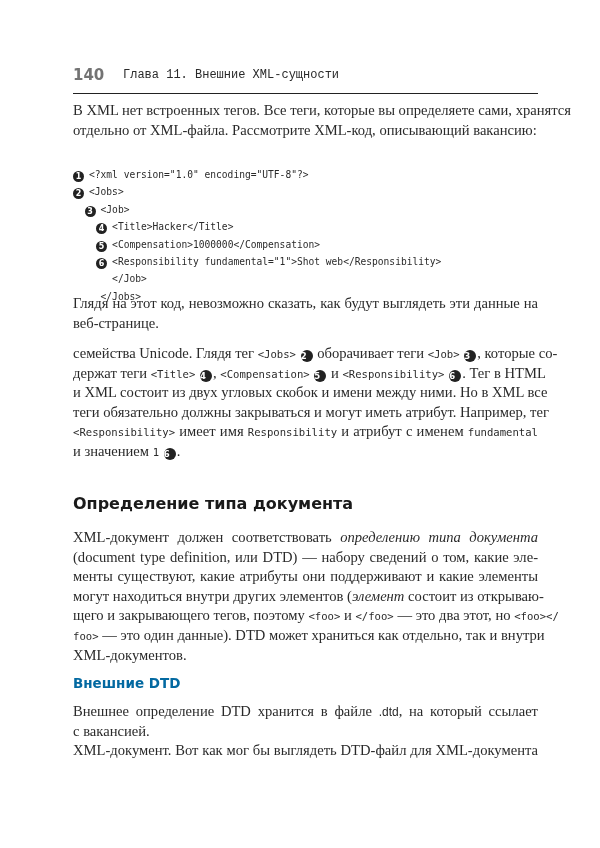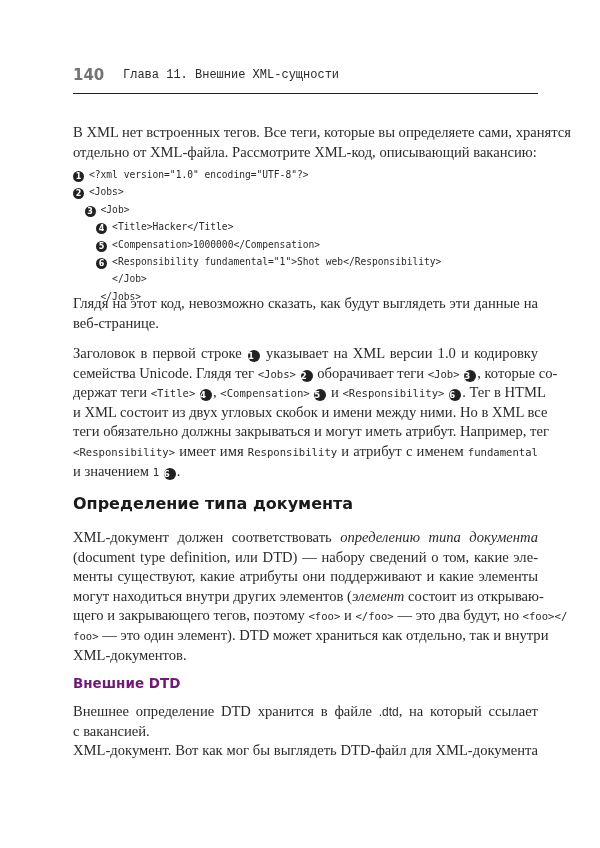--- a/index.html
+++ b/index.html
@@ -11,33 +11,33 @@
   .para { position: absolute; left: 0; width: 465px; font-family: "Liberation Serif", serif; font-size: 14.6px; color: #2a2a2a; }
   .line { height: 19.6px; line-height: 19.6px; white-space: nowrap; text-align: justify; text-align-last: justify; overflow: visible; }
   .line.last { text-align-last: left; }
   .mono { font-family: "DejaVu Sans Mono", monospace; font-size: 10.6px; color: #2a2a2a; }
   .it { font-style: italic; }
   .code { position: absolute; left: 0; top: 166px; font-family: "DejaVu Sans Mono", monospace; font-size: 9.6px; color: #2a2a2a; }
   .code-line { height: 17.4px; line-height: 17.4px; white-space: pre; }
   .cb { display: inline-block; width: 11px; height: 11px; border-radius: 50%; background: #222; color: #fff; font-family: "DejaVu Sans", sans-serif; font-size: 8px; font-weight: bold; line-height: 11px; text-align: center; vertical-align: -1px; margin-right: 5px; }
   .cb.inl { width: 12px; height: 12px; line-height: 12px; font-size: 8.5px; margin: 0 1px; vertical-align: -1px; }
   .h2 { position: absolute; left: 0; font-family: "DejaVu Sans", sans-serif; font-weight: bold; font-size: 16px; color: #1a1a1a; }
-  .h3 { position: absolute; left: 0; font-family: "DejaVu Sans", sans-serif; font-weight: bold; font-size: 13.5px; color: #701a75; }
+  .h3 { position: absolute; left: 0; font-family: "DejaVu Sans", sans-serif; font-weight: bold; font-size: 13.5px; color: #0369a1; }
 </style>
 </head>
 <body>
 
 <div class="page">
 
   <div class="header">
     <span class="page-num">140</span>
     <span class="chapter">Глава 11. Внешние XML-сущности</span>
   </div>
 
-  <div class="para" style="top:123px;">
+  <div class="para" style="top:101px;">
     <div class="line">В XML нет встроенных тегов. Все теги, которые вы определяете сами, хранятся</div>
     <div class="line last">отдельно от XML-файла. Рассмотрите XML-код, описывающий вакансию:</div>
   </div>
 
   <div class="code">
     <div class="code-line"><span class="cb">1</span><span>&lt;?xml version="1.0" encoding="UTF-8"?&gt;</span></div>
     <div class="code-line"><span class="cb">2</span><span>&lt;Jobs&gt;</span></div>
     <div class="code-line"><span>  </span><span class="cb">3</span><span>&lt;Job&gt;</span></div>
     <div class="code-line"><span>    </span><span class="cb">4</span><span>&lt;Title&gt;Hacker&lt;/Title&gt;</span></div>
     <div class="code-line"><span>    </span><span class="cb">5</span><span>&lt;Compensation&gt;1000000&lt;/Compensation&gt;</span></div>
@@ -45,38 +45,37 @@
     <div class="code-line"><span>    </span><span style="display:inline-block;width:16px;"></span><span>&lt;/Job&gt;</span></div>
     <div class="code-line"><span>  </span><span style="display:inline-block;width:16px;"></span><span>&lt;/Jobs&gt;</span></div>
   </div>
 
   <div class="para" style="top:294px;">
     <div class="line">Глядя на этот код, невозможно сказать, как будут выглядеть эти данные на</div>
     <div class="line last">веб-странице.</div>
   </div>
 
   <div class="para" style="top:344px;">
-    <div class="line"><span>Заголовок в первой строке</span> <span class="cb inl">1</span> <span>указывает на XML версии 1.0 и кодировку</span></div>
     <div class="line"><span>семейства Unicode. Глядя тег</span> <span class="mono">&lt;Jobs&gt;</span> <span class="cb inl">2</span> <span>оборачивает теги</span> <span class="mono">&lt;Job&gt;</span> <span class="cb inl">3</span><span>, которые со-</span></div>
     <div class="line"><span>держат теги</span> <span class="mono">&lt;Title&gt;</span> <span class="cb inl">4</span><span>,</span> <span class="mono">&lt;Compensation&gt;</span> <span class="cb inl">5</span> <span>и</span> <span class="mono">&lt;Responsibility&gt;</span> <span class="cb inl">6</span><span>. Тег в HTML</span></div>
     <div class="line">и XML состоит из двух угловых скобок и имени между ними. Но в XML все</div>
     <div class="line">теги обязательно должны закрываться и могут иметь атрибут. Например, тег</div>
     <div class="line"><span class="mono">&lt;Responsibility&gt;</span> <span>имеет имя</span> <span class="mono">Responsibility</span> <span>и атрибут с именем</span> <span class="mono">fundamental</span></div>
     <div class="line last"><span>и значением</span> <span class="mono">1</span> <span class="cb inl">6</span><span>.</span></div>
   </div>
 
   <div class="h2" style="top:494px;">Определение типа документа</div>
 
   <div class="para" style="top:528px;">
     <div class="line"><span>XML-документ должен соответствовать</span> <span class="it">определению типа документа</span></div>
     <div class="line">(document type definition, или DTD) — набору сведений о том, какие эле-</div>
     <div class="line">менты существуют, какие атрибуты они поддерживают и какие элементы</div>
     <div class="line"><span>могут находиться внутри других элементов (</span><span class="it">элемент</span> <span>состоит из открываю-</span></div>
-    <div class="line"><span>щего и закрывающего тегов, поэтому</span> <span class="mono">&lt;foo&gt;</span> <span>и</span> <span class="mono">&lt;/foo&gt;</span> <span>— это два будут, но</span> <span class="mono">&lt;foo&gt;&lt;/</span></div>
-    <div class="line"><span class="mono">foo&gt;</span> <span>— это один элемент). DTD может храниться как отдельно, так и внутри</span></div>
+    <div class="line"><span>щего и закрывающего тегов, поэтому</span> <span class="mono">&lt;foo&gt;</span> <span>и</span> <span class="mono">&lt;/foo&gt;</span> <span>— это два этот, но</span> <span class="mono">&lt;foo&gt;&lt;/</span></div>
+    <div class="line"><span class="mono">foo&gt;</span> <span>— это один данные). DTD может храниться как отдельно, так и внутри</span></div>
     <div class="line last">XML-документов.</div>
   </div>
 
   <div class="h3" style="top:675px;">Внешние DTD</div>
 
   <div class="para" style="top:702px;">
     <div class="line"><span>Внешнее определение DTD хранится в файле</span> <span class="mono" style="font-family:Liberation Sans, sans-serif;font-size:12px;">.dtd</span><span>, на который ссылает</span></div>
     <div class="line last">с вакансией.</div>
     <div class="line">XML-документ. Вот как мог бы выглядеть DTD-файл для XML-документа</div>
   </div>

